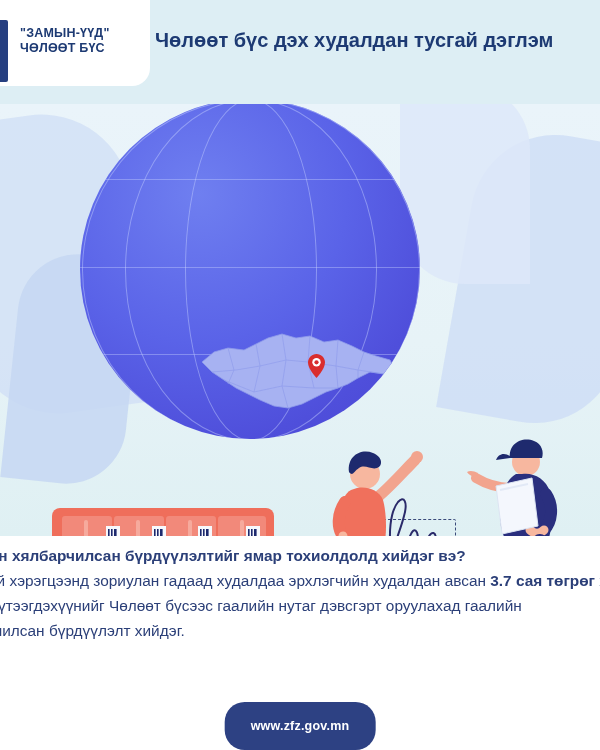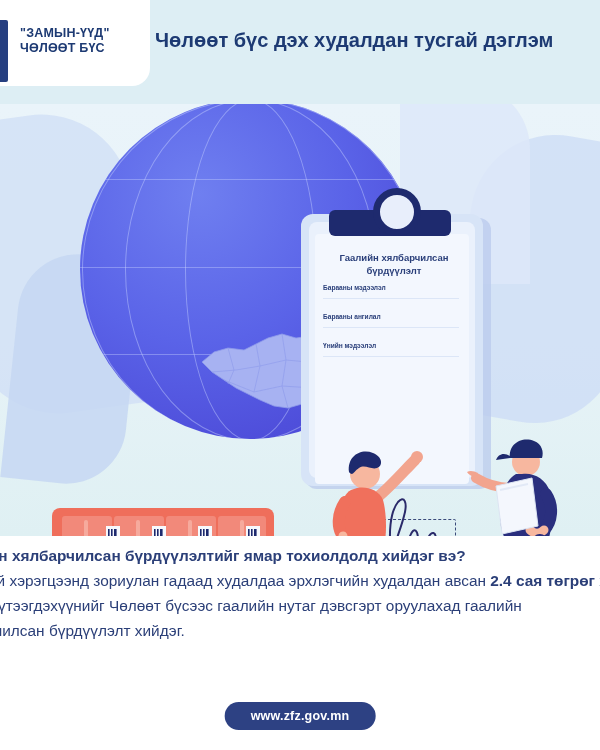--- a/index.html
+++ b/index.html
@@ -291,21 +291,21 @@
   .ln3 { left: -62px; top: 56px; }
   .ln4 { left: -56px; top: 81px; }
   .amount { font-weight: bold; }
 
   
   .footer-pill {
     position: absolute;
     left: 50%;
     transform: translateX(-50%);
     top: 702px;
-    padding: 7px 26px;
+    padding: 17px 26px;
     background: #2d4183;
     color: #ffffff;
     font-size: 12.5px;
     font-weight: bold;
     border-radius: 20px;
     letter-spacing: 0.2px;
   }
 </style>
 </head>
 <body>
@@ -359,36 +359,20 @@
 
       <div class="pin">
         <svg width="17" height="24" viewBox="0 0 17 24">
           <path d="M8.5,0 C3.8,0 0,3.8 0,8.5 C0,15 8.5,24 8.5,24 C8.5,24 17,15 17,8.5 C17,3.8 13.2,0 8.5,0 Z" fill="#d92d2d"></path>
           <circle cx="8.5" cy="8.3" r="4.2" fill="#ffffff"></circle>
           <circle cx="8.5" cy="8.3" r="2.1" fill="#d92d2d"></circle>
         </svg>
       </div>
     </div>
 
-    <div class="clipboard">
-      <div class="cb-shadow"></div>
-      <div class="cb-body">
-        <div class="cb-inner"></div>
-        <div class="cb-paper"></div>
-        <div class="cb-title">Гаалийн хялбарчилсан бүрдүүлэлт</div>
-        <div class="cb-field cb-f1">Барааны мэдээлэл</div>
-        <div class="cb-line cb-l1"></div>
-        <div class="cb-field cb-f2">Барааны ангилал</div>
-        <div class="cb-line cb-l2"></div>
-        <div class="cb-field cb-f3">Үнийн мэдээлэл</div>
-        <div class="cb-line cb-l3"></div>
-      </div>
-      <div class="cb-clip-base"></div>
-      <div class="cb-clip-ring"></div>
-    </div>
 
     <div class="sign-box"></div>
     <div class="signature">
       <svg width="84" height="62" viewBox="0 0 84 62">
         <path d="M12,56 C8,40 10,16 18,6 C24,-1 28,6 24,20 C20,36 14,46 16,52 C18,58 26,50 30,40 C34,30 38,34 38,44 C38,52 44,50 48,42 C52,34 56,36 56,44 C56,50 62,50 66,44" fill="none" stroke="#2a2a6a" stroke-width="2" stroke-linecap="round"></path>
       </svg>
     </div>
 
     <div class="char-left">
       <svg width="110" height="180" viewBox="0 0 110 180">
@@ -528,20 +512,20 @@
           <circle cx="252" cy="110" r="18" fill="#1e1a64"></circle>
           <circle cx="252" cy="110" r="12" fill="#ef6e5b"></circle>
           <circle cx="252" cy="110" r="6" fill="#2a2fb0"></circle>
         </g>
       </svg>
     </div>
   </div>
 
   <div class="bodytext">
     <div class="line ln1">Гаалийн хялбарчилсан бүрдүүлэлтийг ямар тохиолдолд хийдэг вэ?</div>
-    <div class="line ln2"><span>Хувь хүний хэрэгцээнд зориулан гадаад худалдаа эрхлэгчийн худалдан авсан </span><span class="amount">2.4 сая төгрөг</span><span> хүртэл үнийн дүнтэй</span></div>
+    <div class="line ln2"><span>Хувь хүний хэрэгцээнд зориулан гадаад худалдаа эрхлэгчийн худалдан авсан </span><span class="amount">3.7 сая төгрөг</span><span> хүртэл үнийн дүнтэй</span></div>
     <div class="line ln3">бараа, бүтээгдэхүүнийг Чөлөөт бүсээс гаалийн нутаг дэвсгэрт оруулахад гаалийн</div>
     <div class="line ln4">хялбарчилсан бүрдүүлэлт хийдэг.</div>
   </div>
 
   <div class="footer-pill">www.zfz.gov.mn</div>
 
 </div>
 
 </body></html>

